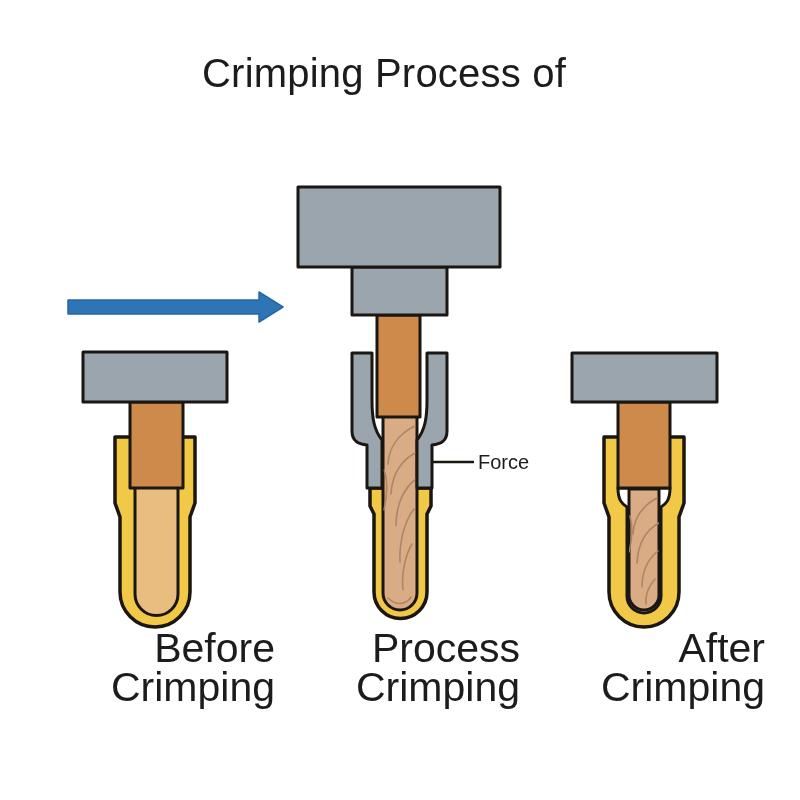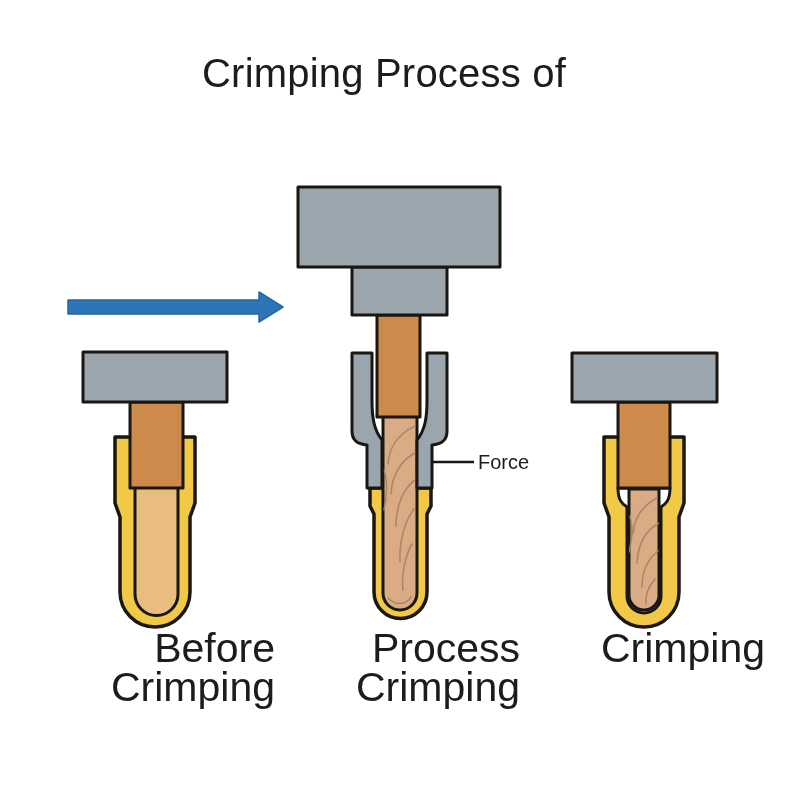--- a/index.html
+++ b/index.html
@@ -104,14 +104,15 @@
 
 <div class="stage-label label-before">
   <div>Before</div>
   <div>Crimping</div>
 </div>
 <div class="stage-label label-during">
   <div>Process</div>
   <div>Crimping</div>
 </div>
 <div class="stage-label label-after">
+  <div>After</div>
   <div>Crimping</div>
 </div>
 
 </body></html>

